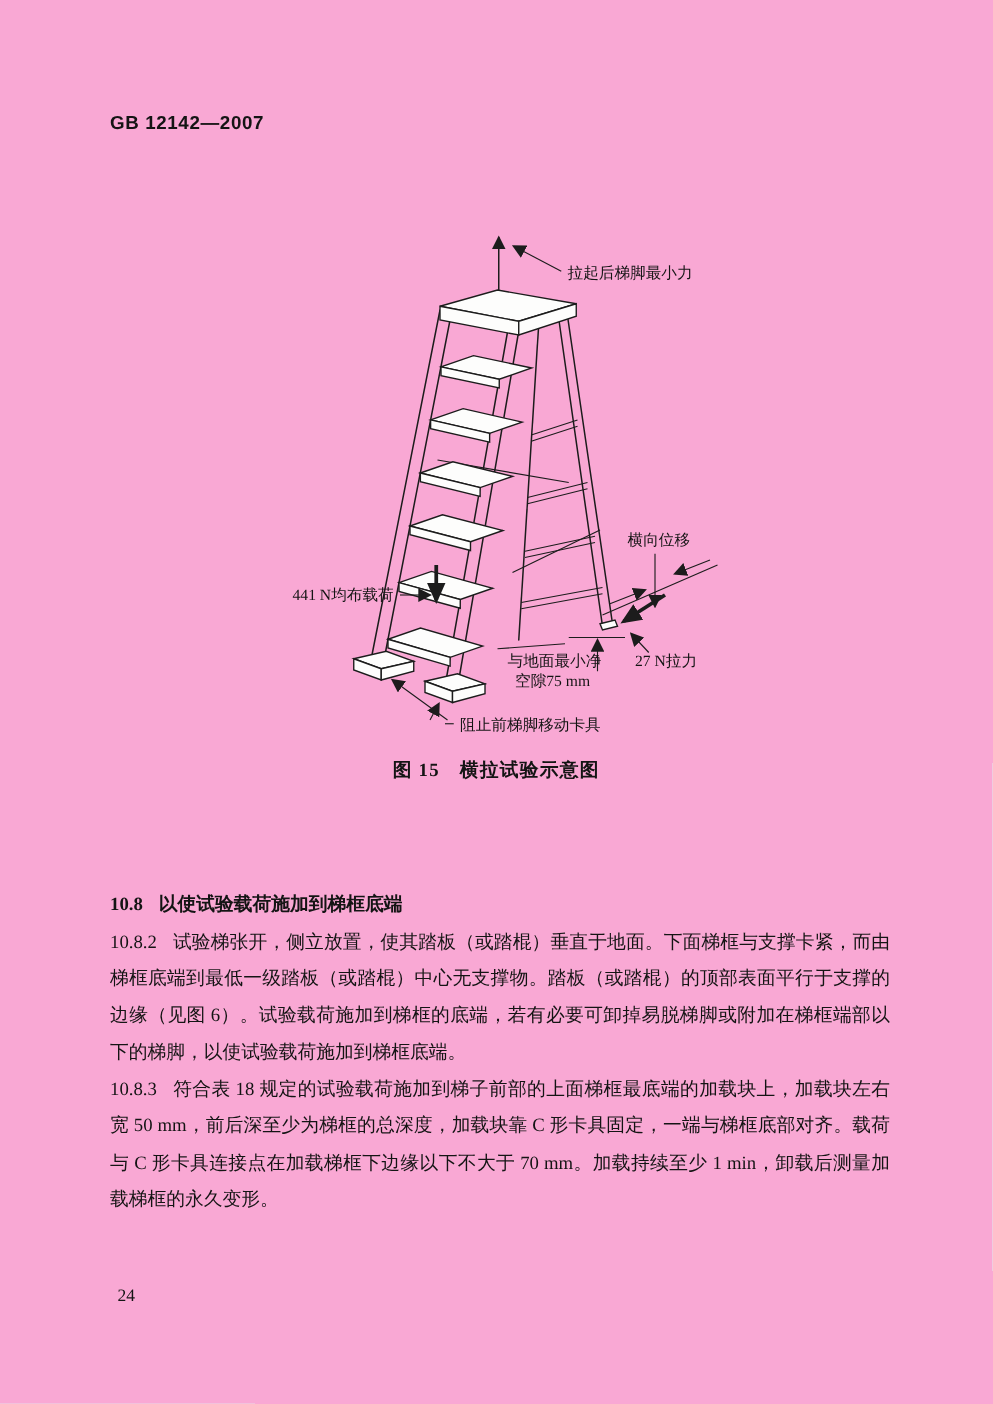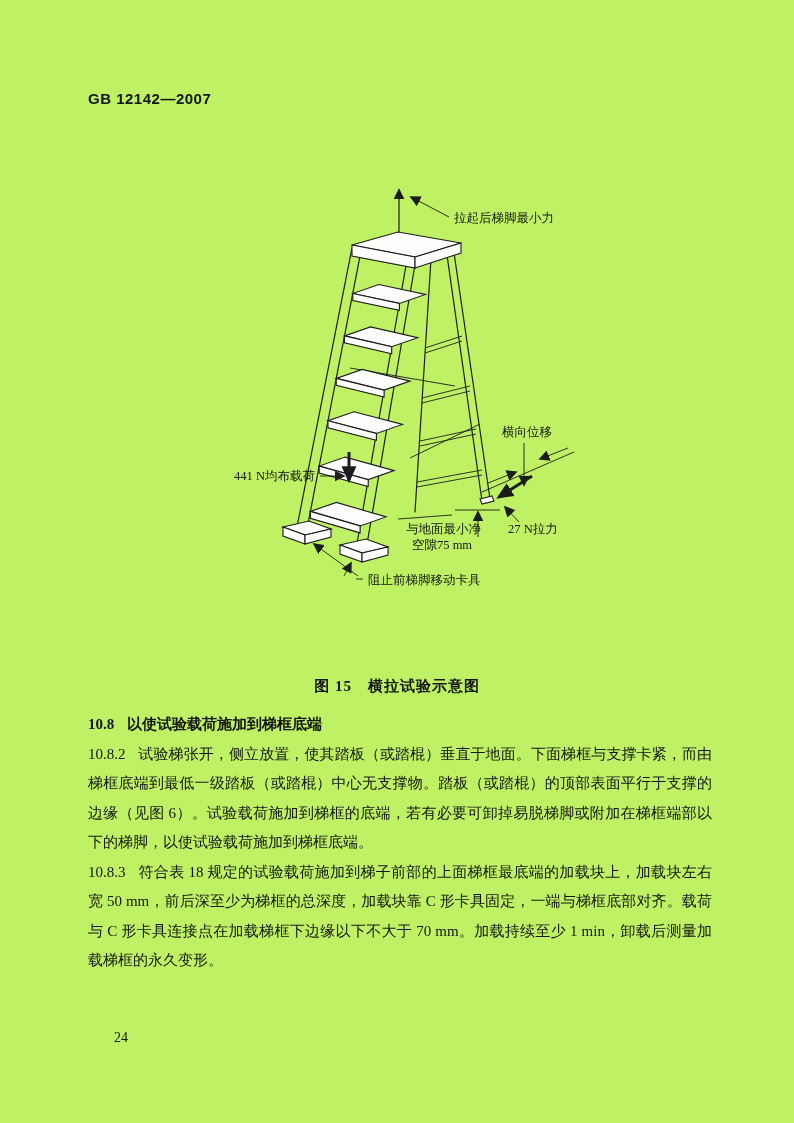--- a/index.html
+++ b/index.html
@@ -1,40 +1,40 @@
 <!DOCTYPE html>
 <html><head>
 <meta charset="utf-8">
 <style>
   html,body { margin:0; padding:0; background:#e8e8e8; }
   .page {
     position:relative; width:794px; height:1123px; margin:0 auto;
-    background:#bef264; color:#141414; overflow:hidden;
+    background:#f9a8d4; color:#141414; overflow:hidden;
     font-family:"Liberation Serif","DejaVu Serif",serif;
   }
   .doc-header {
     position:absolute; left:88px; top:90px;
     font-size:15px; font-weight:bold; letter-spacing:.5px;
     font-family:"Liberation Sans","DejaVu Sans",sans-serif;
   }
   .figure-wrap { position:absolute; left:150px; top:176px; width:480px; height:444px; }
   .figure-wrap svg { display:block; width:100%; height:100%; }
   .fig-caption {
-    position:absolute; left:0; top:677px; width:794px; text-align:center;
+    position:absolute; left:0; top:607px; width:794px; text-align:center;
     font-weight:bold; font-size:15px; letter-spacing:1px;
   }
   .content {
     position:absolute; left:88px; top:710px; width:624px;
     font-size:15px; line-height:29.5px;
     text-align:justify; text-justify:inter-ideograph;
   }
   .content p { margin:0; }
   .clause-heading { font-weight:bold; }
   .clause-num { margin-right:0.85em; white-space:nowrap;font-family:Liberation Serif, serif; }
-  .page-number { position:absolute; left:94px; top:1030px; font-size:14px;margin-left:20px; }
+  .page-number { position:absolute; left:94px; top:1030px; font-size:14px; }
   
   .ln  { stroke:#1c1c1c; stroke-width:1.2; fill:none; stroke-linecap:round; }
   .lnt { stroke:#1c1c1c; stroke-width:0.9; fill:none; }
   .fc  { stroke:#1c1c1c; stroke-width:1.1; fill:#fdfdfc; }
   .thick { stroke:#1c1c1c; stroke-width:3; fill:none; }
   .lbl { fill:#141414; font-size:12.5px; font-family:"Liberation Serif","DejaVu Serif",serif; }
 </style>
 </head>
 <body>
 

